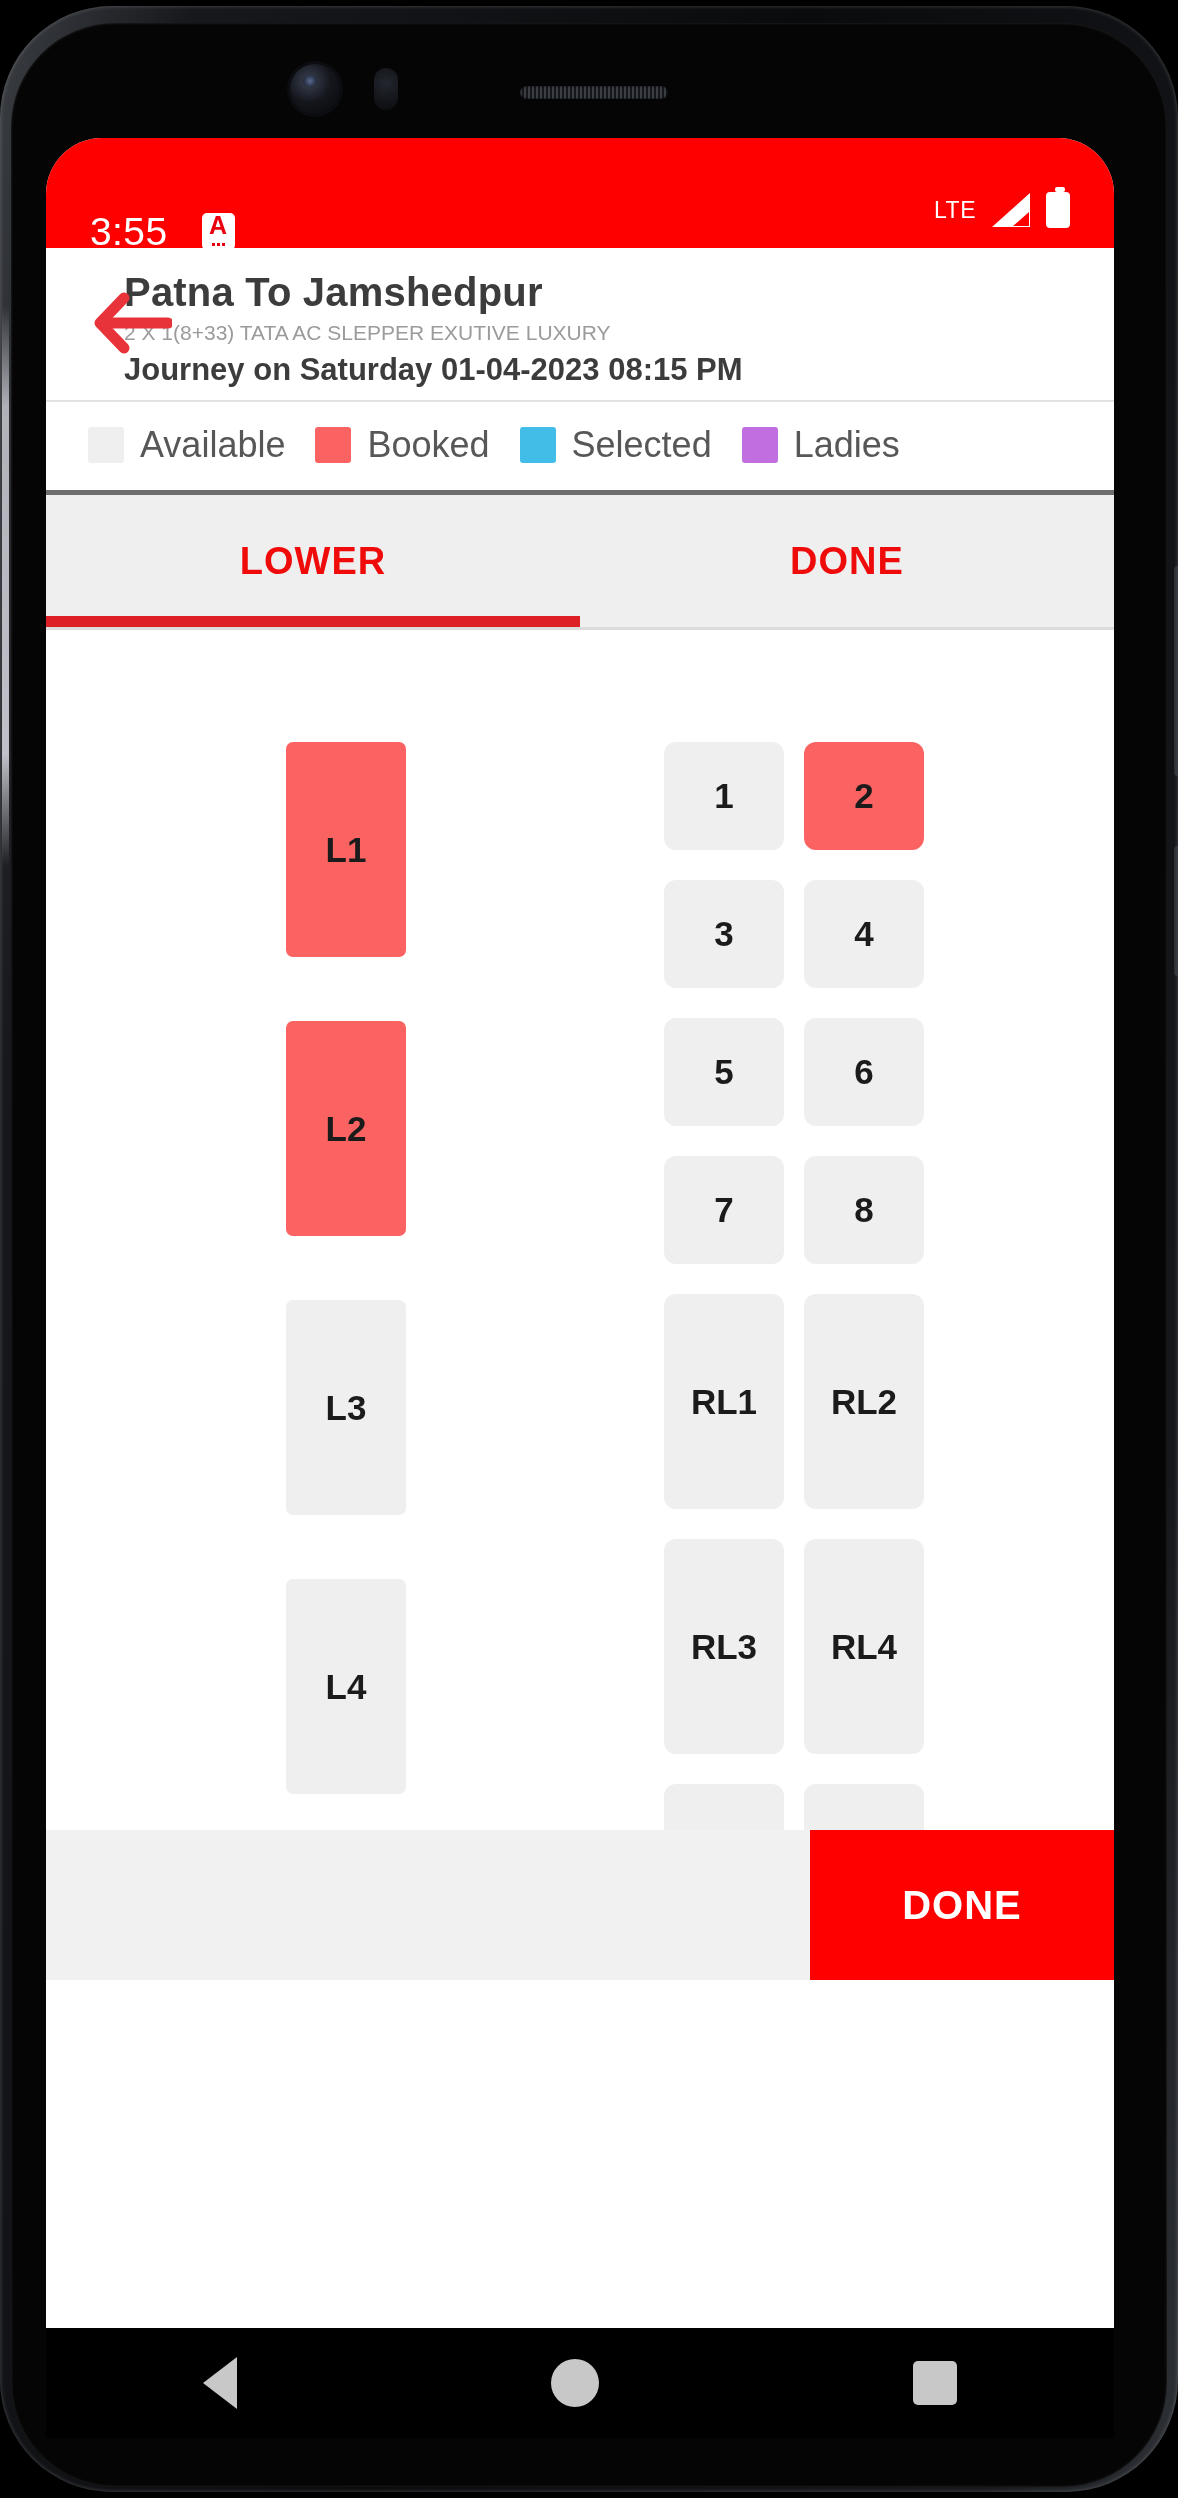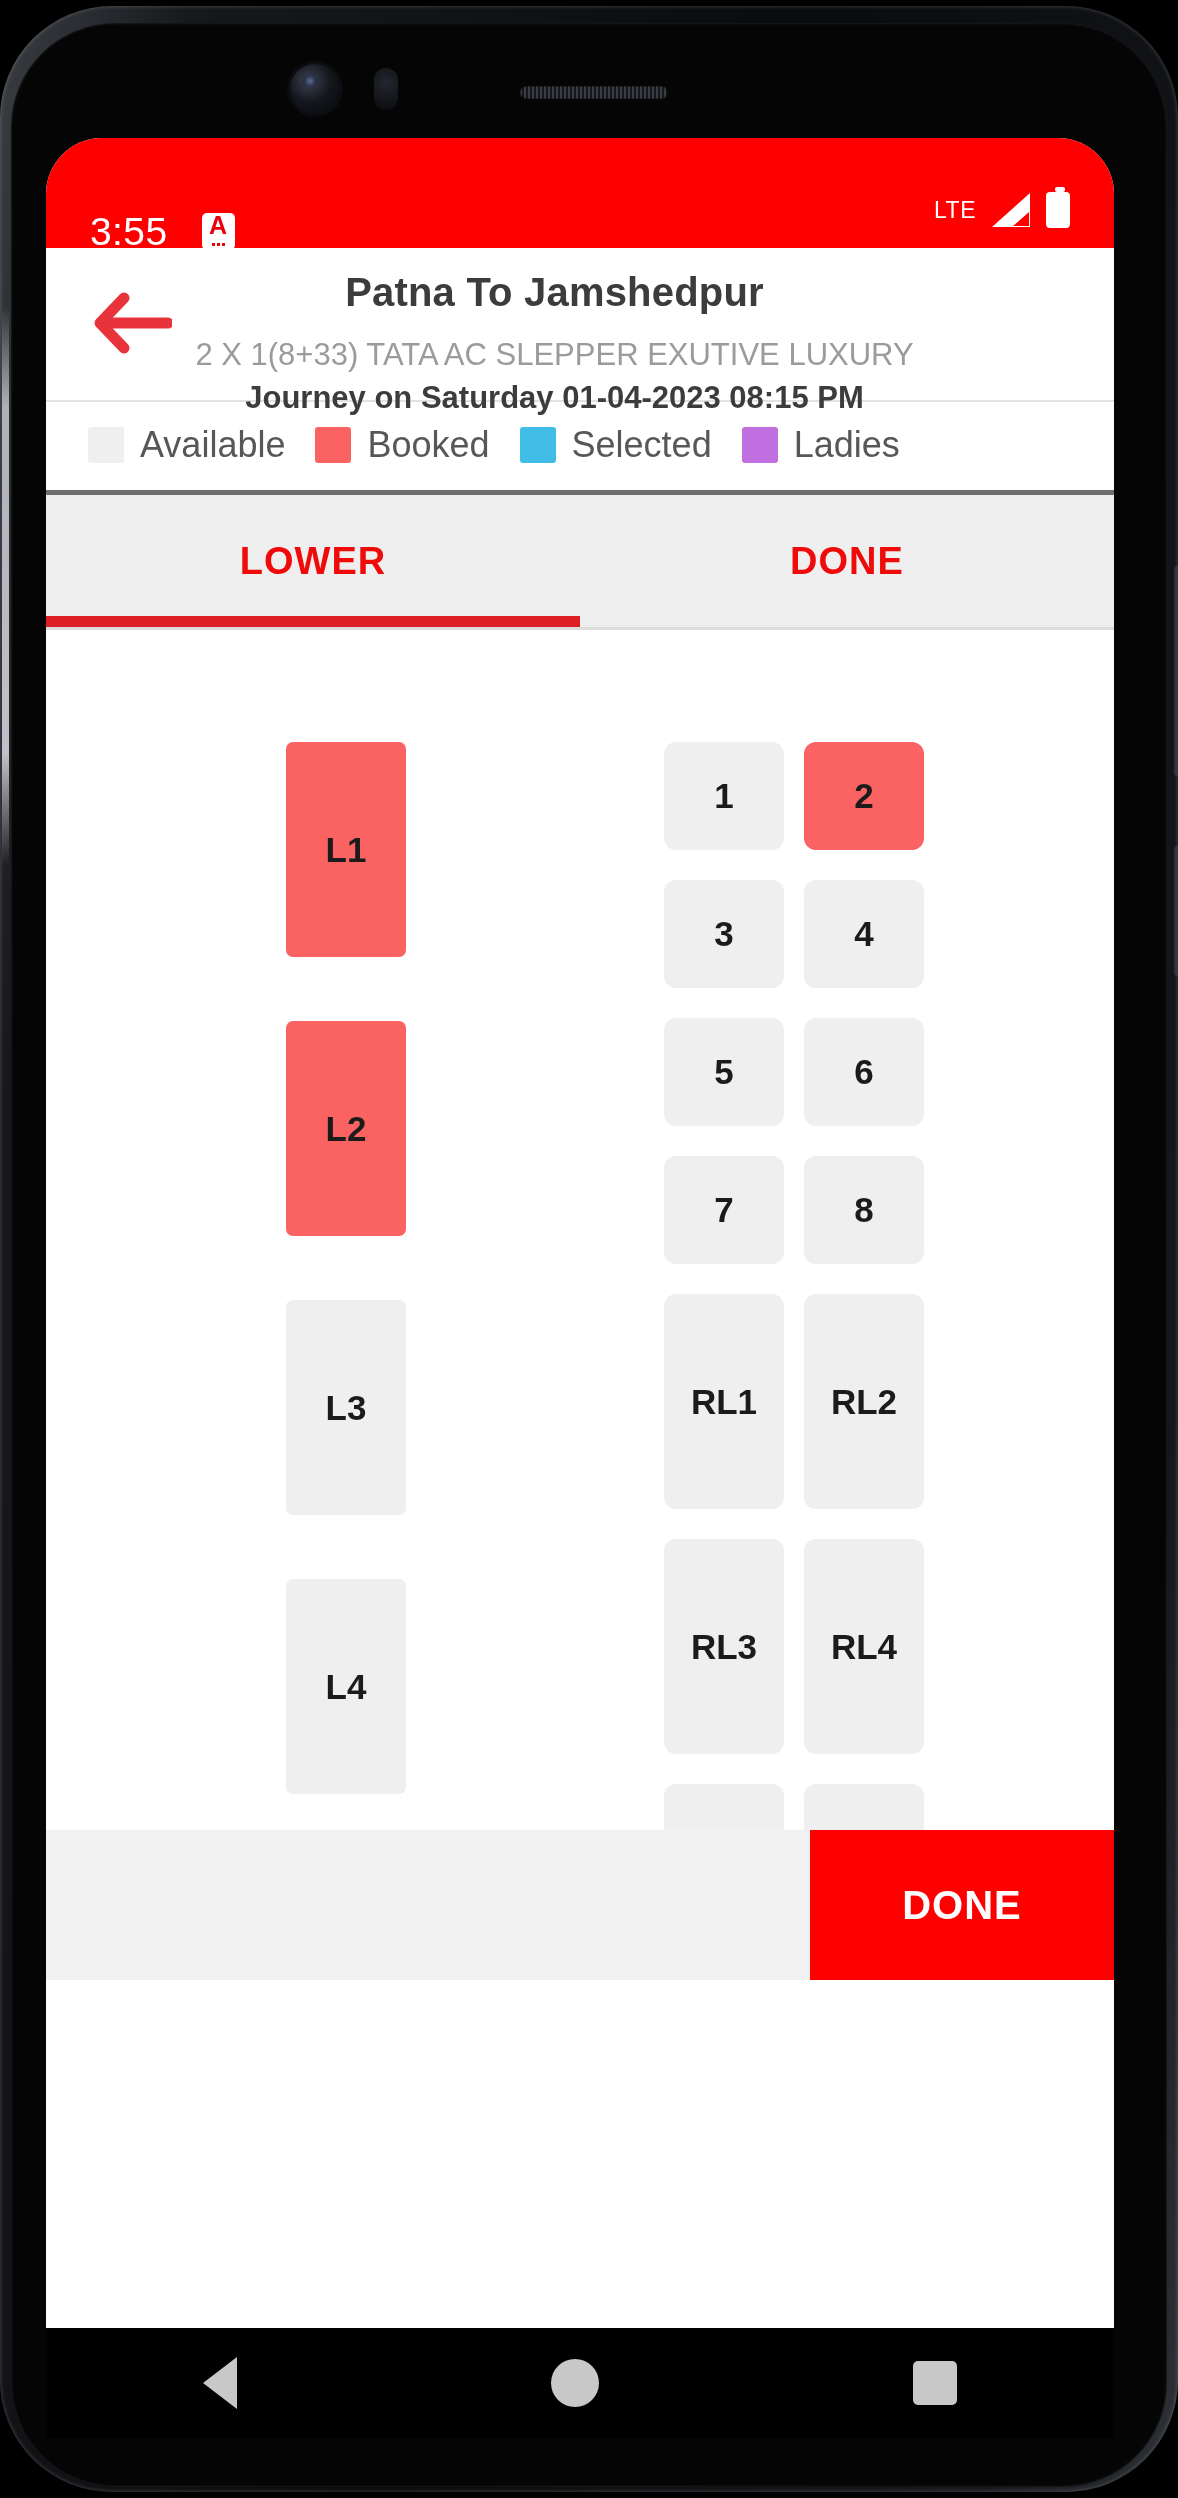--- a/index.html
+++ b/index.html
@@ -118,23 +118,23 @@
   
   .header {
     background:#fff; position: relative;
     padding: 22px 0 18px 0;
     height: 152px;
   }
   .back-arrow {
     position: absolute; left: 48px; top: 44px;
     width: 78px; height: 62px;
   }
-  .header-texts { text-align: center; padding: 0 150px 0 99px; }
+  .header-texts { text-align: left; padding: 0 150px 0 78px; }
   .h-title { font-size: 40px; font-weight: bold; color: #3c3c3c; letter-spacing: .2px; }
-  .h-sub   { font-size: 31px; color: #9b9b9b; margin-top: 22px; white-space: nowrap; }
+  .h-sub   { font-size: 21px; color: #9b9b9b; margin-top: 6px; white-space: nowrap; }
   .h-journey { font-size: 31px; font-weight: bold; color: #3c3c3c; margin-top: 7px; }
 
   .hr-line { height: 2px; background: #e2e2e2; }
 
   
   .legend {
     display: flex; align-items: center;
     padding: 22px 60px 24px 42px; gap: 30px; background:#fff;
   }
   .legend-item { display: flex; align-items: center; gap: 16px; }

